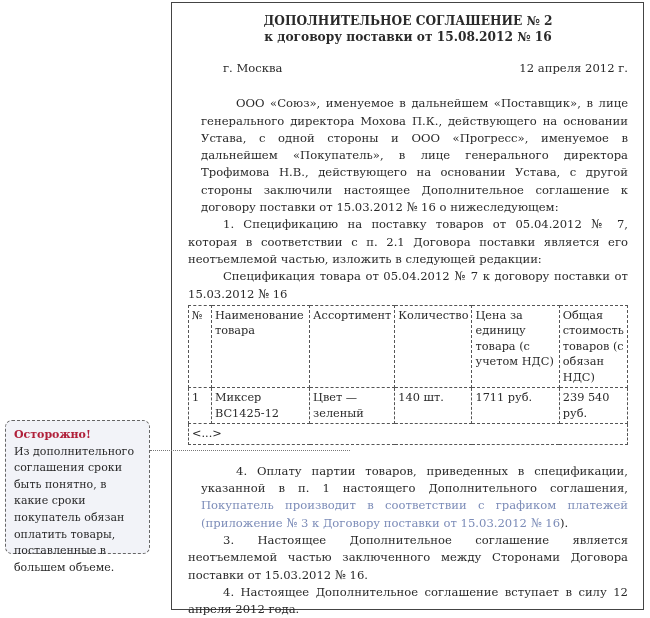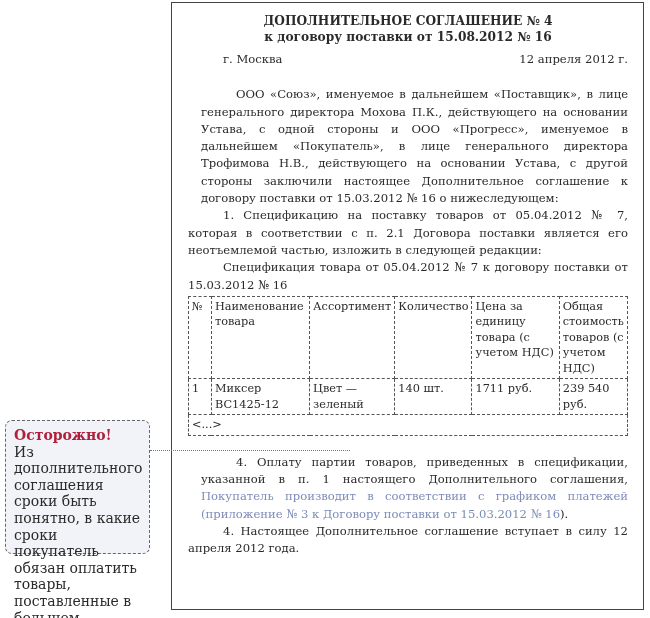--- a/index.html
+++ b/index.html
@@ -2,72 +2,73 @@
 <html><head>
 <meta charset="utf-8">
 <style>
   html, body { margin: 0; padding: 0; background: #ffffff; }
   body { width: 650px; height: 618px; position: relative; overflow: hidden;
          font-family: "DejaVu Serif", "Liberation Serif", serif; color: #2a2a2a; }
   .page { position: absolute; left: 171px; top: 2px; width: 473px; height: 608px;
           border: 1.5px solid #444; border-top: 1px solid #444; box-sizing: border-box; background: #fff; }
   .content { position: absolute; left: 16px; top: 10px; width: 440px; font-size: 11.6px; line-height: 17.3px; }
   .title { text-align: center; font-weight: bold; font-size: 12.2px; line-height: 16px; }
-  .city-row { display: flex; justify-content: space-between; margin-top: 6px; padding-left: 35px; }
+  .city-row { display: flex; justify-content: space-between; margin-top: 15px; padding-left: 35px; }
   .para { text-align: justify; text-indent: 35px; margin: 0; }
   .mt18 { margin-top: 18px; margin-left: 13px; }
   .blue { color: #7c8cb8; }
   table.spec { border-collapse: collapse; width: 440px; margin-top: 2px; font-size: 11.3px; line-height: 15.5px; }
   table.spec td { border: 1px dashed #555; vertical-align: top; padding: 2px 3px; }
   .callout { position: absolute; left: 5px; top: 420px; width: 145px; height: 134px;
              border: 1px dashed #666; border-radius: 7px; background: #f2f3f8; box-sizing: border-box;
-             padding: 6px 8px; font-size: 14px; line-height: 16.6px; }
+             padding: 6px 8px; font-size: 11px; line-height: 16.6px; }
   .callout-title { color: #b0203a; font-weight: bold; }
   .connector { position: absolute; left: 150px; top: 450px; width: 200px; border-top: 1px dotted #777; }
 </style>
 </head>
 <body>
 
 <div class="page">
   <div class="content">
     <div class="title">
-      <div>ДОПОЛНИТЕЛЬНОЕ СОГЛАШЕНИЕ № 4</div>
+      <div>ДОПОЛНИТЕЛЬНОЕ СОГЛАШЕНИЕ № 2</div>
       <div>к договору поставки от 15.08.2012 № 16</div>
     </div>
     <div class="city-row">
       <span>г. Москва</span>
       <span>12 апреля 2012 г.</span>
     </div>
     <p class="para mt18">ООО «Союз», именуемое в дальнейшем «Поставщик», в лице генерального директора Мохова П.К., действующего на основании Устава, с одной стороны и ООО «Прогресс», именуемое в дальнейшем «Покупатель», в лице генерального директора Трофимова Н.В., действующего на основании Устава, с другой стороны заключили настоящее Дополнительное соглашение к договору поставки от 15.03.2012 № 16 о нижеследующем:</p>
     <p class="para">1. Спецификацию на поставку товаров от 05.04.2012 № 7, которая в соответствии с п. 2.1 Договора поставки является его неотъемлемой частью, изложить в следующей редакции:</p>
     <p class="para">Спецификация товара от 05.04.2012 № 7 к договору поставки от 15.03.2012 № 16</p>
     <table class="spec">
       <tbody>
           <tr>
         <td style="width:18px">№</td>
         <td style="width:92px">Наименование товара</td>
         <td style="width:56px">Ассортимент</td>
         <td style="width:44px">Количество</td>
         <td style="width:92px">Цена за единицу товара (с учетом НДС)</td>
-        <td>Общая стоимость товаров (с учетом НДС)</td>
+        <td>Общая стоимость товаров (с обязан НДС)</td>
       </tr>
       <tr>
         <td>1</td>
         <td>Миксер BC1425-12</td>
         <td>Цвет — зеленый</td>
         <td>140 шт.</td>
         <td>1711 руб.</td>
         <td>239 540 руб.</td>
       </tr>
       <tr>
         <td colspan="6">&lt;...&gt;</td>
       </tr>
     </tbody>
       </table>
     <p class="para mt18"><span>4. Оплату партии товаров, приведенных в спецификации, указанной в п. 1 настоящего Дополнительного соглашения, </span><span class="blue">Покупатель производит в соответствии с графиком платежей (приложение № 3 к Договору поставки от 15.03.2012 № 16</span><span>).</span></p>
+    <p class="para">3. Настоящее Дополнительное соглашение является неотъемлемой частью заключенного между Сторонами Договора поставки от 15.03.2012 № 16.</p>
     <p class="para">4. Настоящее Дополнительное соглашение вступает в силу 12 апреля 2012 года.</p>
 
   </div>
 </div>
 
 <div class="connector"></div>
 
 <div class="callout">
   <div class="callout-title">Осторожно!</div>
   <div>Из дополнительного соглашения сроки быть понятно, в какие сроки покупатель обязан оплатить товары, поставленные в большем объеме.</div>

